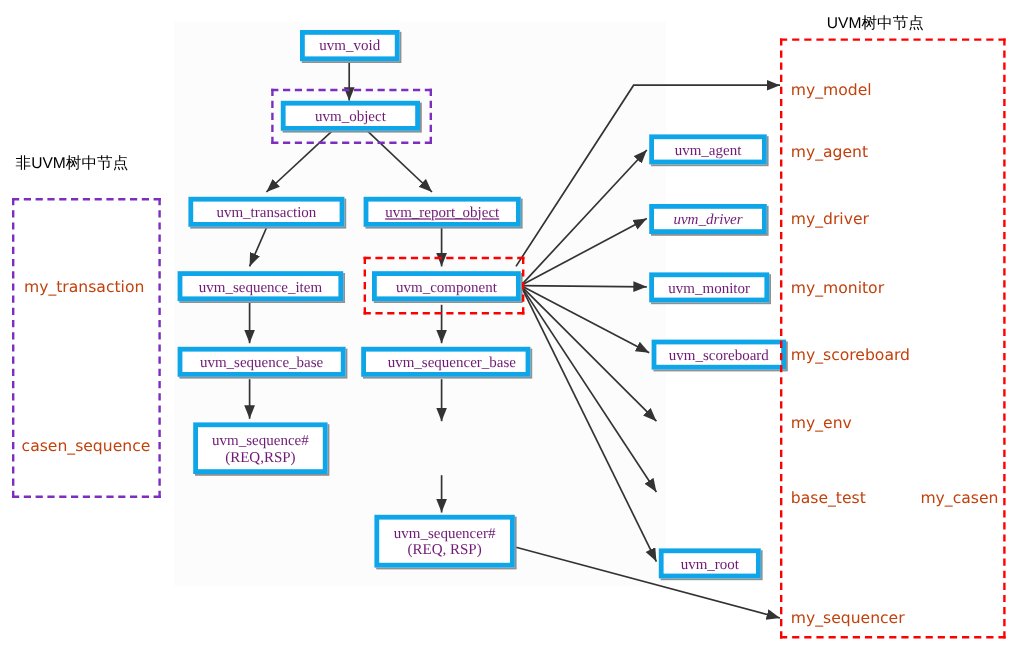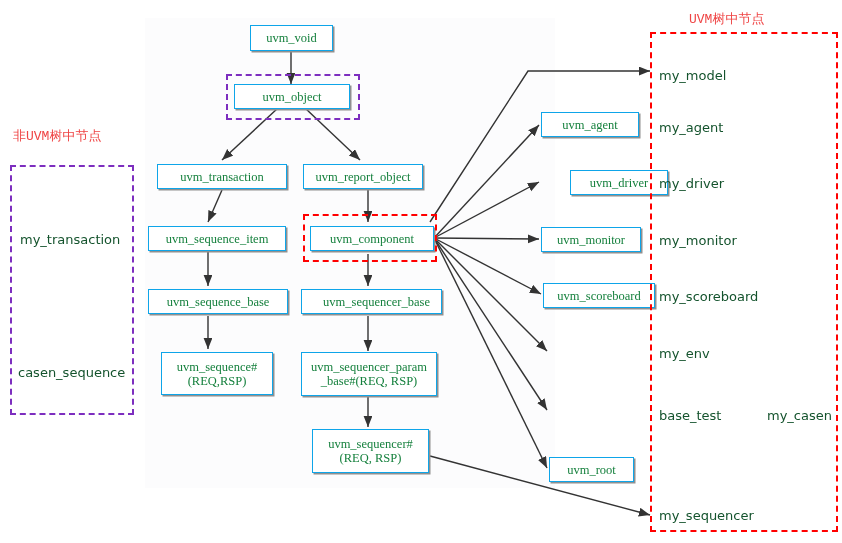--- a/index.html
+++ b/index.html
@@ -21,23 +21,23 @@
     left: 145px;
     top: 18px;
     width: 410px;
     height: 470px;
     background: #fcfcfd;
   }
   
   .node {
     position: absolute;
     box-sizing: border-box;
-    border: 1px solid #0ea5e9;
+    border: 4px solid #0ea5e9;
     background: #ffffff;
-    color: #15803d;
+    color: #701a75;
     font-family: "Liberation Serif", serif;
     font-size: 12.5px;
     line-height: 14px;
     text-align: center;
     display: flex;
     align-items: center;
     justify-content: center;
     box-shadow: 1.5px 1.5px 0 0 #909090;
     white-space: pre-line;
     padding: 2px 4px;
@@ -53,31 +53,31 @@
   }
   .dash-red {
     border: 2.5px dashed #FF0000;
   }
   .dash-red-thin {
     border: 2px dashed #FF0000;
   }
   
   .group-title {
     position: absolute;
-    font-family: Liberation Mono, monospace;
+    font-family: Liberation Sans, sans-serif;
     font-size: 13px;
-    color: #ef4444;
+    color: #000000;
     white-space: nowrap;
   }
   
   .leaf-label {
     position: absolute;
     font-family: "DejaVu Sans", sans-serif;
     font-size: 13px;
-    color: #14532d;
+    color: #c2410c;
     white-space: nowrap;
   }
   
   #edges {
     position: absolute;
     left: 0;
     top: 0;
     width: 842px;
     height: 543px;
     pointer-events: none;
@@ -131,42 +131,40 @@
       <path d="M430,456 L650,515"></path>
     </g>
   </svg>
 
   <div class="node" style="left:250px; top:25px; width:83px; height:26px;">uvm_void</div>
 
   <div class="node" style="left:157px; top:164px; width:130px; height:25px;">uvm_transaction</div>
 
   <div class="node" style="left:234px; top:84px; width:116px; height:25px;">uvm_object</div>
 
-  <div class="node" style="left:303px; top:164px; width:120px; height:25px;">uvm_report_object</div>
+  <div class="node" style="left:303px; top:164px; width:131px; height:25px;text-decoration:underline;">uvm_report_object</div>
 
   <div class="node" style="left:310px; top:226px; width:124px; height:25px;">uvm_component</div>
 
   <div class="node" style="left:148px; top:226px; width:138px; height:25px;">uvm_sequence_item</div>
 
   <div class="node" style="left:148px; top:289px; width:140px; height:25px;">uvm_sequence_base</div>
 
   <div class="node" style="left:301px; top:289px; width:141px; height:25px;padding-left:14px;">uvm_sequencer_base</div>
 
   <div class="node" style="left:161px; top:352px; width:112px; height:43px;">uvm_sequence#
 (REQ,RSP)</div>
 
-  <div class="node" style="left:301px; top:352px; width:136px; height:44px;">uvm_sequencer_param
-_base#(REQ, RSP)</div>
 
   <div class="node" style="left:312px; top:429px; width:117px; height:44px;">uvm_sequencer#
 (REQ, RSP)</div>
 
   <div class="node" style="left:541px; top:112px; width:98px; height:25px;">uvm_agent</div>
 
-  <div class="node" style="left:570px; top:170px; width:98px; height:25px;">uvm_driver</div>
+  <div class="node" style="left:541px; top:170px; width:98px; height:25px;font-style:italic;">uvm_driver</div>
 
   <div class="node" style="left:541px; top:227px; width:100px; height:25px;">uvm_monitor</div>
 
   <div class="node" style="left:543px; top:283px; width:112px; height:25px;">uvm_scoreboard</div>
 
 
 
   <div class="node" style="left:549px; top:457px; width:85px; height:25px;">uvm_root</div>
 
   <div class="dash-box dash-purple" style="left:226px; top:74px; width:134px; height:46px;"></div>

